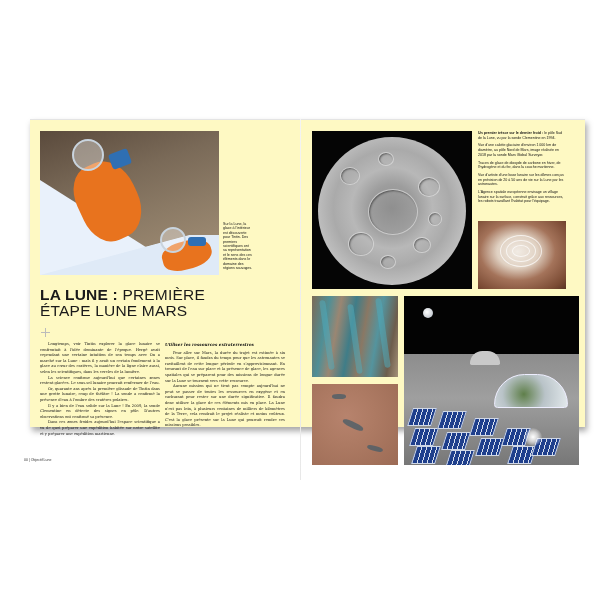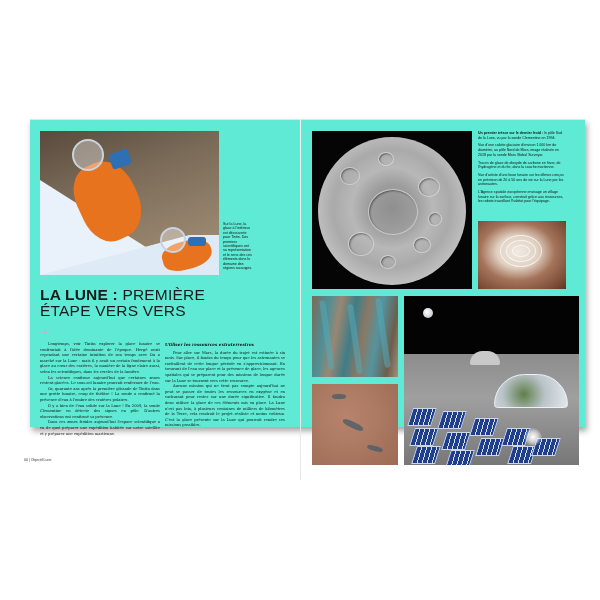--- a/index.html
+++ b/index.html
@@ -1,17 +1,17 @@
 <!DOCTYPE html>
 <html><head>
 <meta charset="utf-8">
 <style>
   html,body{margin:0;padding:0;background:#ffffff;}
   body{width:600px;height:600px;position:relative;overflow:hidden;font-family:"DejaVu Serif",serif;}
-  .spread{position:absolute;left:30px;top:119px;width:555px;height:308px;background:#5eead4;box-shadow:2px 4px 6px rgba(0,0,0,0.35);text-decoration:underline;}
+  .spread{position:absolute;left:30px;top:119px;width:555px;height:308px;background:#fef9c3;box-shadow:2px 4px 6px rgba(0,0,0,0.35);text-decoration:underline;}
   .spread .topline{position:absolute;left:0;top:0;width:555px;height:1px;background:#e4e4e4;}
   .gutter{position:absolute;left:270px;top:0;width:1px;height:361px;background:linear-gradient(#f3f3f3,#e8e8e8);}
   .img{position:absolute;overflow:hidden;}
   
   .tintin{left:10px;top:12px;width:179px;height:144px;background:
      linear-gradient(160deg,#5a4a3c 0%,#7a6a58 35%,#8c7b66 60%,#a79379 100%);}
   .tintin .snow{position:absolute;left:0;bottom:0;width:0;height:0;border-left:150px solid #e9f1fb;border-top:95px solid transparent;}
   .tintin .snow2{position:absolute;left:0;bottom:0;width:179px;height:40px;background:linear-gradient(165deg,transparent 45%,#dfeaf7 46%);}
   .astro{position:absolute;background:#e8731e;border-radius:40% 45% 45% 40%;}
   .helmet{position:absolute;border:2px solid #c9d4de;border-radius:50%;background:rgba(255,255,255,0.35);}
@@ -68,21 +68,21 @@
 
     <div class="astro" style="left:122px;top:110px;width:50px;height:28px;transform:rotate(-15deg);"></div>
     <div class="helmet" style="left:120px;top:96px;width:22px;height:22px;"></div>
     <div class="pack" style="left:148px;top:106px;width:18px;height:9px;"></div>
   </div>
   <div class="caption-small" style="left:193px;top:103px;width:30px;">Sur la Lune, la glace à l'intérieur est découverte pour Tintin. Des premiers scientifiques ont sa représentation et le sens des ces éléments dans le domaine des régions sauvages.</div>
 
   <div class="title">
     <b>LA LUNE :</b>
     <span class="thin">PREMIÈRE</span><br>
-    <span class="thin">ÉTAPE VERS VERS</span>
+    <span class="thin">ÉTAPE LUNE MARS</span>
   </div>
   <div class="cross"></div>
 
   <div class="col" style="left:10px;top:223px;width:120px;">
     <p>Longtemps, voir Tintin explorer la glace lunaire se confrontait à l'idée dominante de l'époque. Hergé avait cependant une certaine intuition de son temps avec On a marché sur la Lune : mais il y avait un certain fondement à la glace au cœur des cratères, la manière de la ligne claire aussi, selon les scientifiques, dans les cercles de la lumière.</p>
     <p>La science confirme aujourd'hui que certaines zones restent glacées. Le sous-sol lunaire pourrait renfermer de l'eau.</p>
     <p>Or, quarante ans après la première glissade de Tintin dans une grotte lunaire, coup de théâtre ! La sonde a confirmé la présence d'eau à l'ombre des cratères polaires.</p>
     <p>Il y a bien de l'eau solide sur la Lune ! En 2009, la sonde Clementine en détecte des signes en pôle. D'autres observations ont confirmé sa présence.</p>
     <p>Dans ces zones froides aujourd'hui l'espace scientifique a vu de quoi préparer une expédition habitée sur notre satellite et y préparer une expédition martienne.</p>
   </div>

